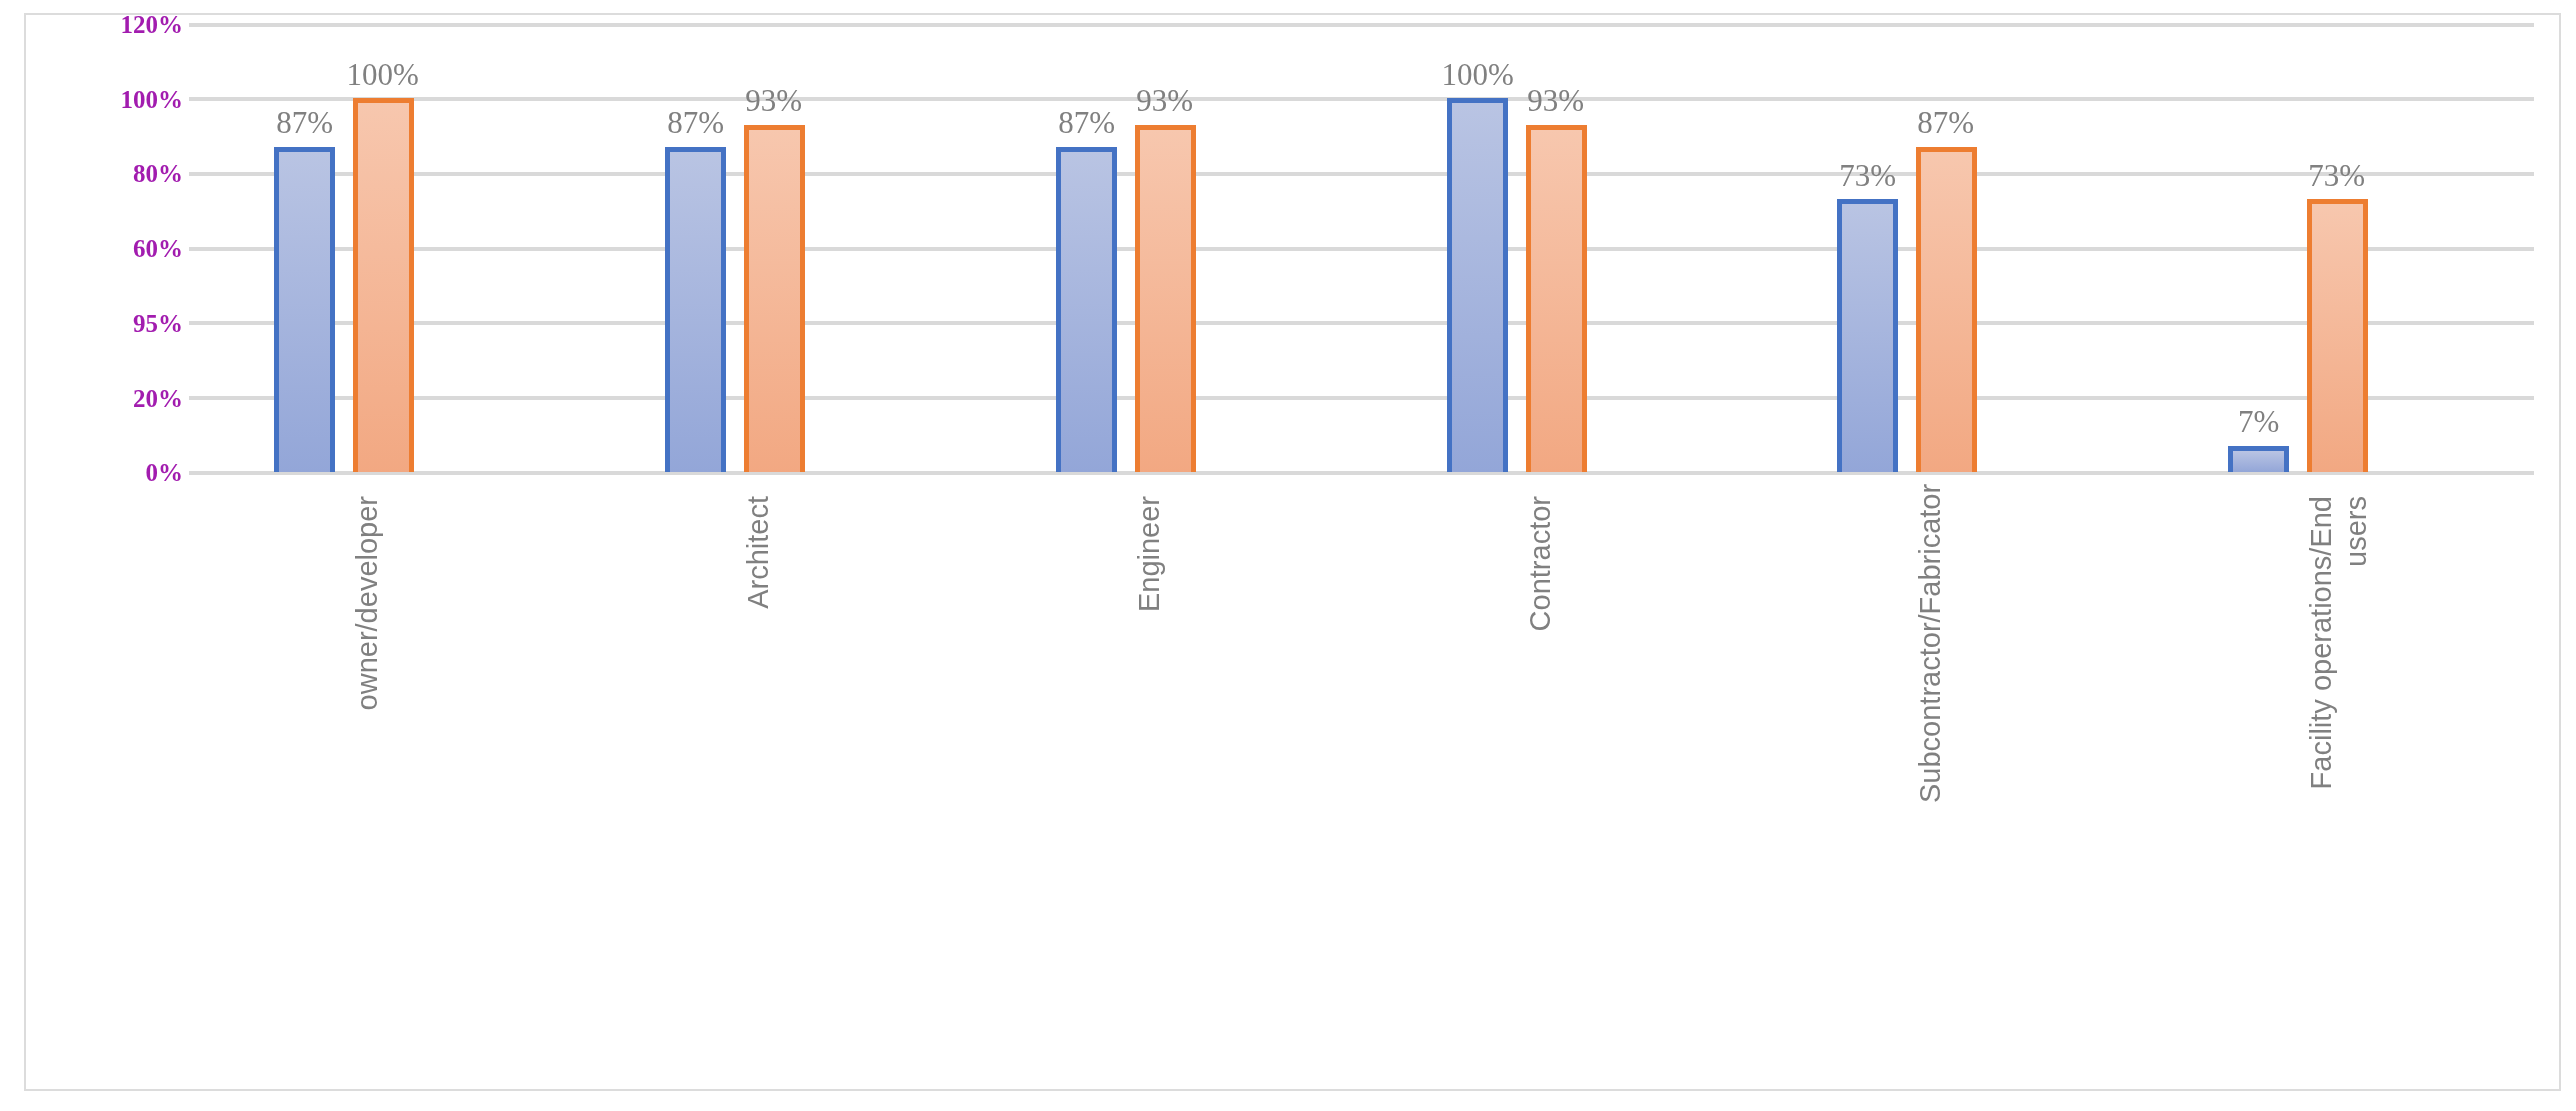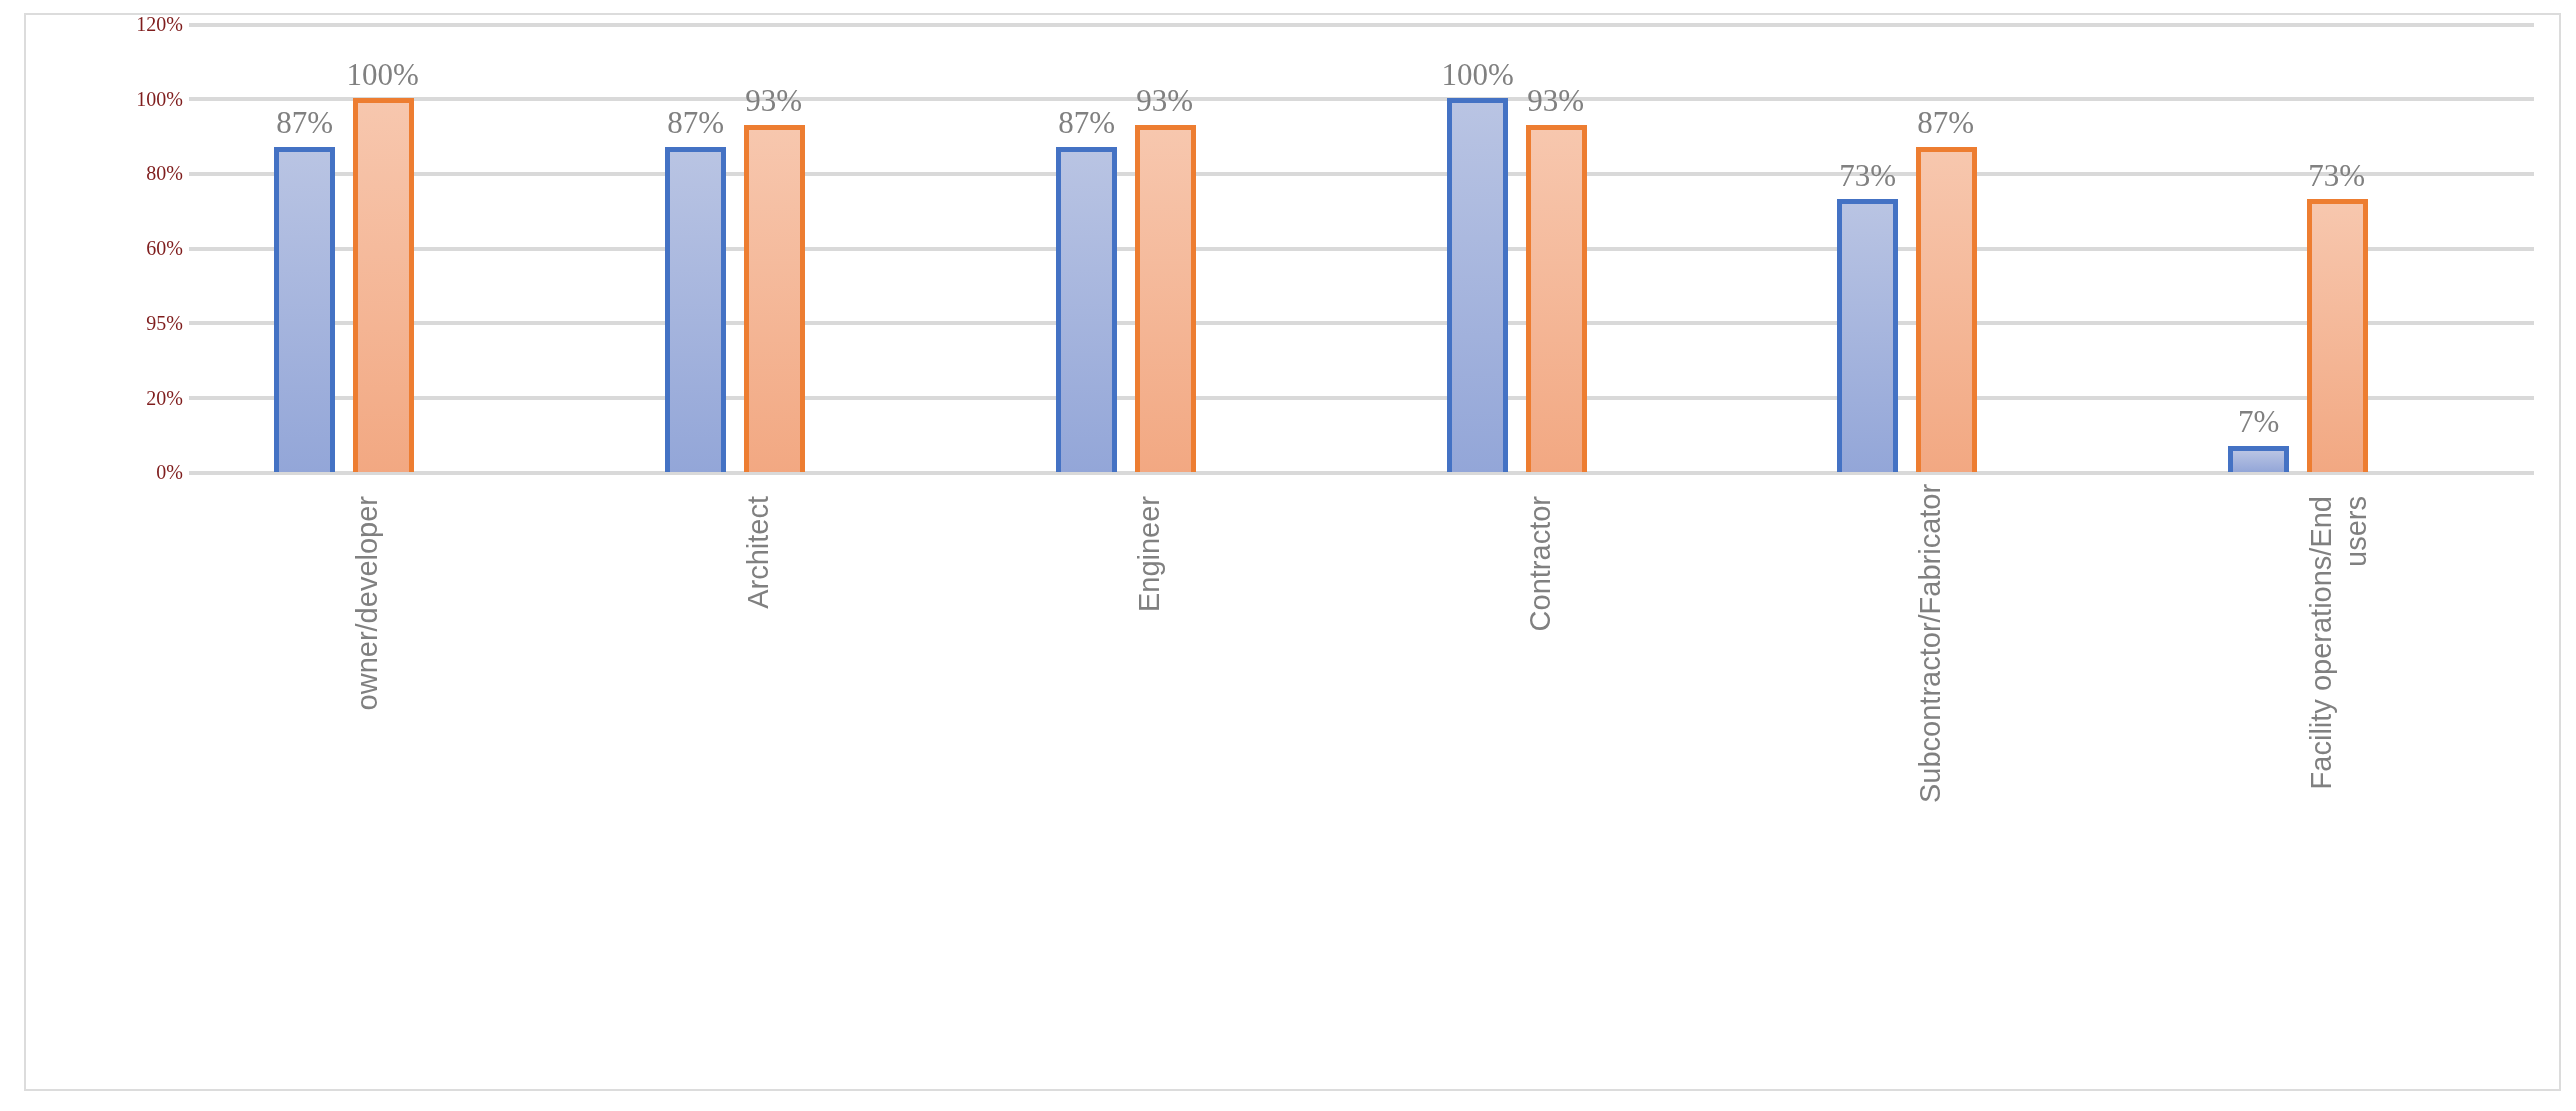--- a/index.html
+++ b/index.html
@@ -42,25 +42,26 @@
     position: absolute;
     left: 21.4px;
     top: 9.3px;
     width: 136px;
     height: 448px;
   }
   .y-tick {
     position: absolute;
     right: 0;
     transform: translateY(-50%);
-    font-size: 20px;
-    color: #7f1d1d;
+    font-size: 25px;
+    color: #a21caf;
     line-height: 1;
     white-space: nowrap;
     font-family: "Liberation Serif", serif;
+    font-weight: bold;
   }
 
   
   .group {
     position: absolute;
     bottom: 0;
     height: 100%;
   }
 
   .bars {

